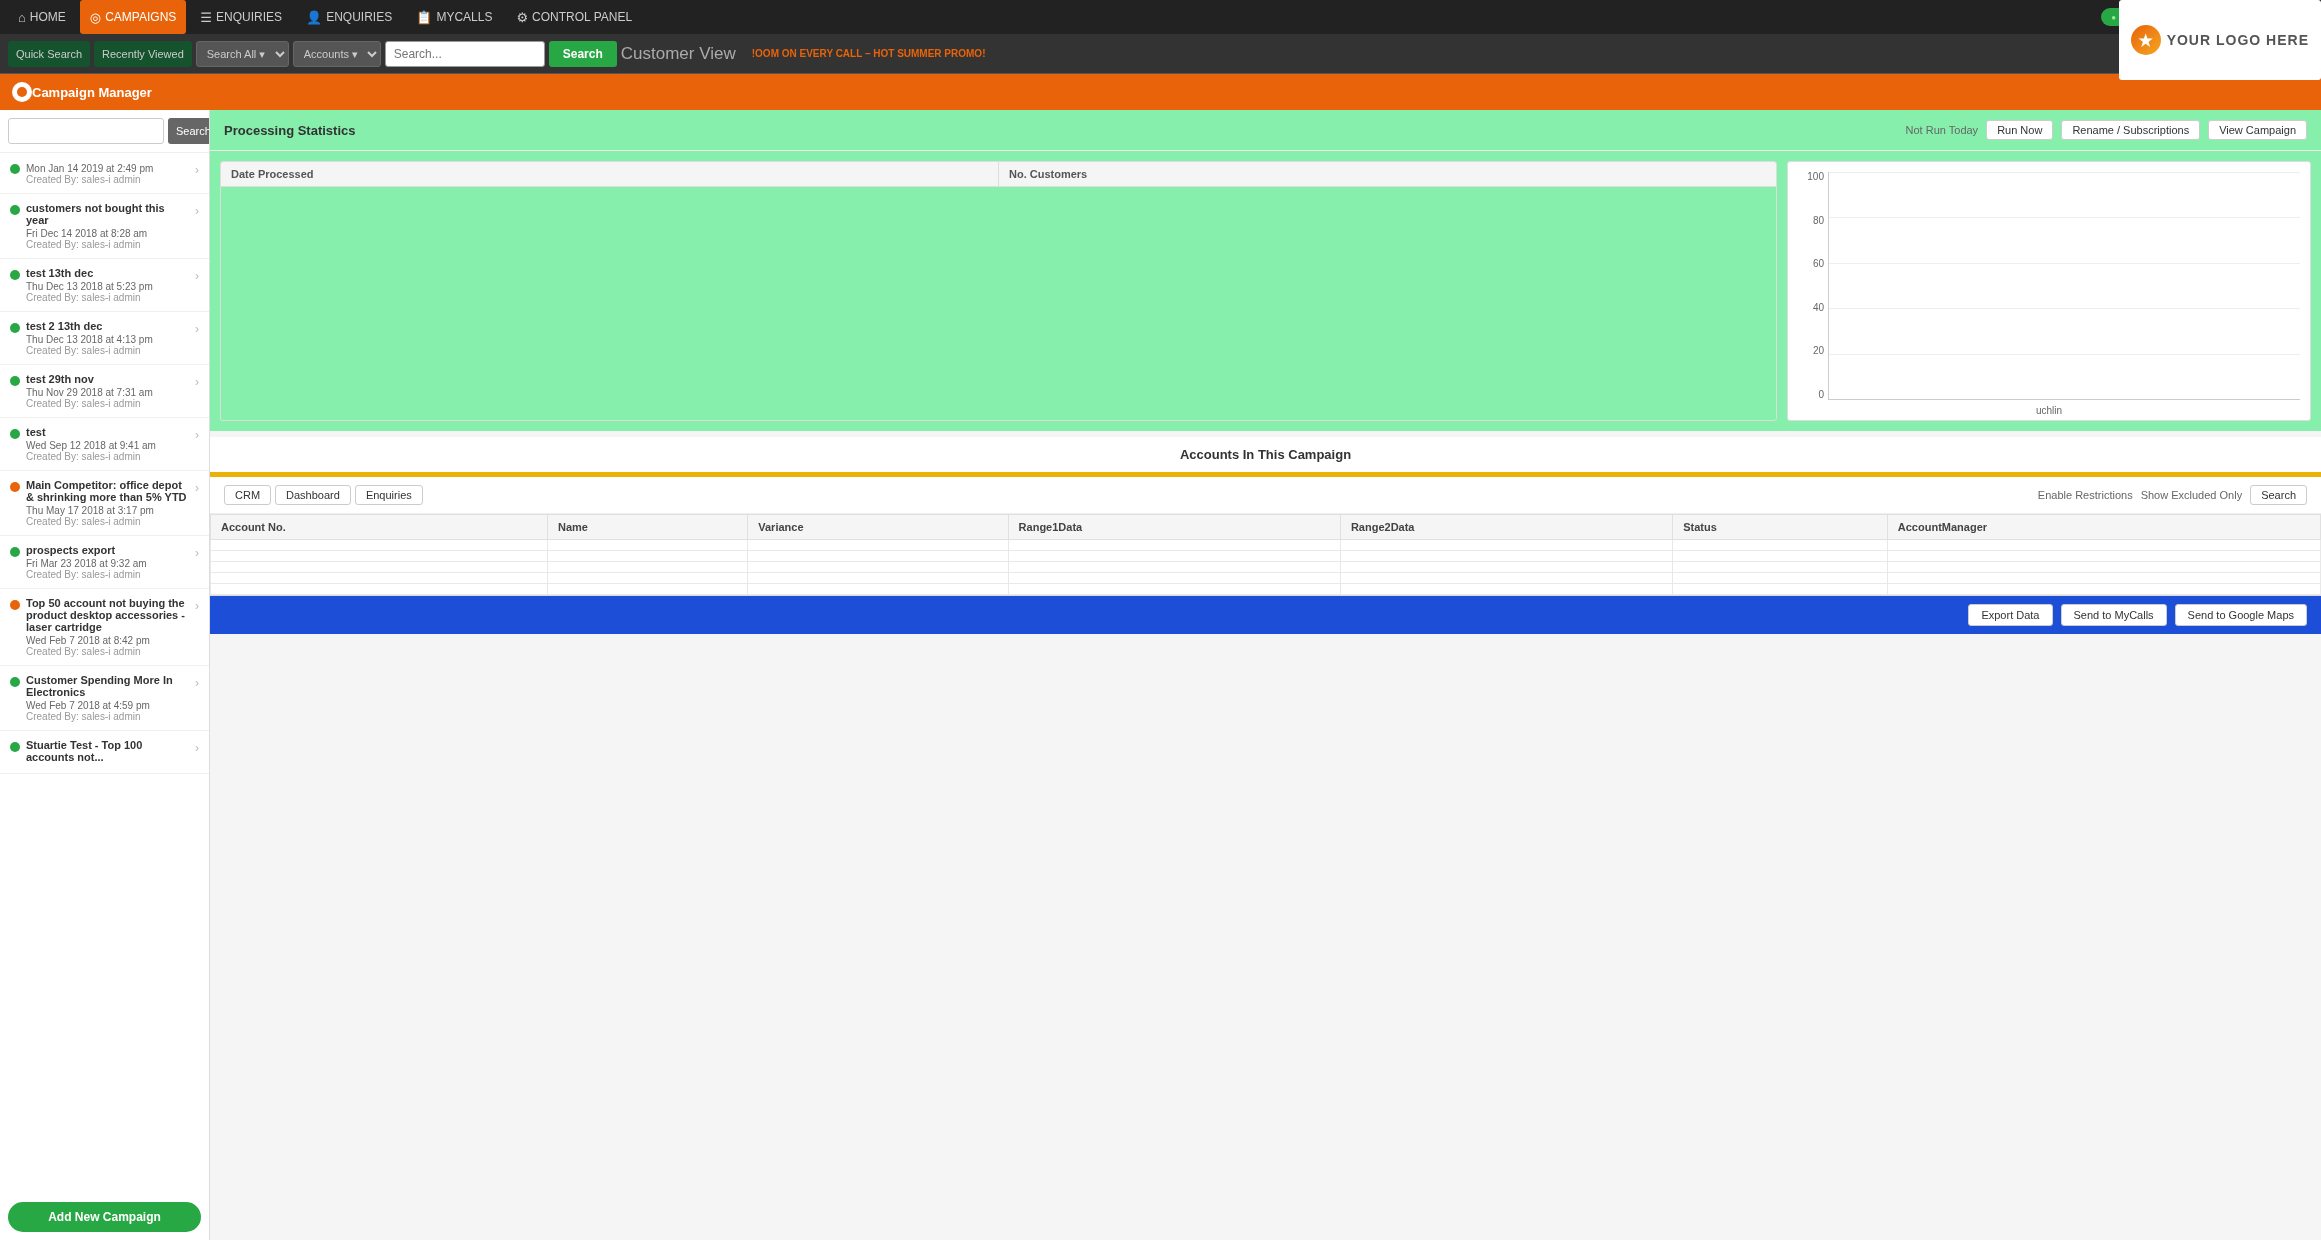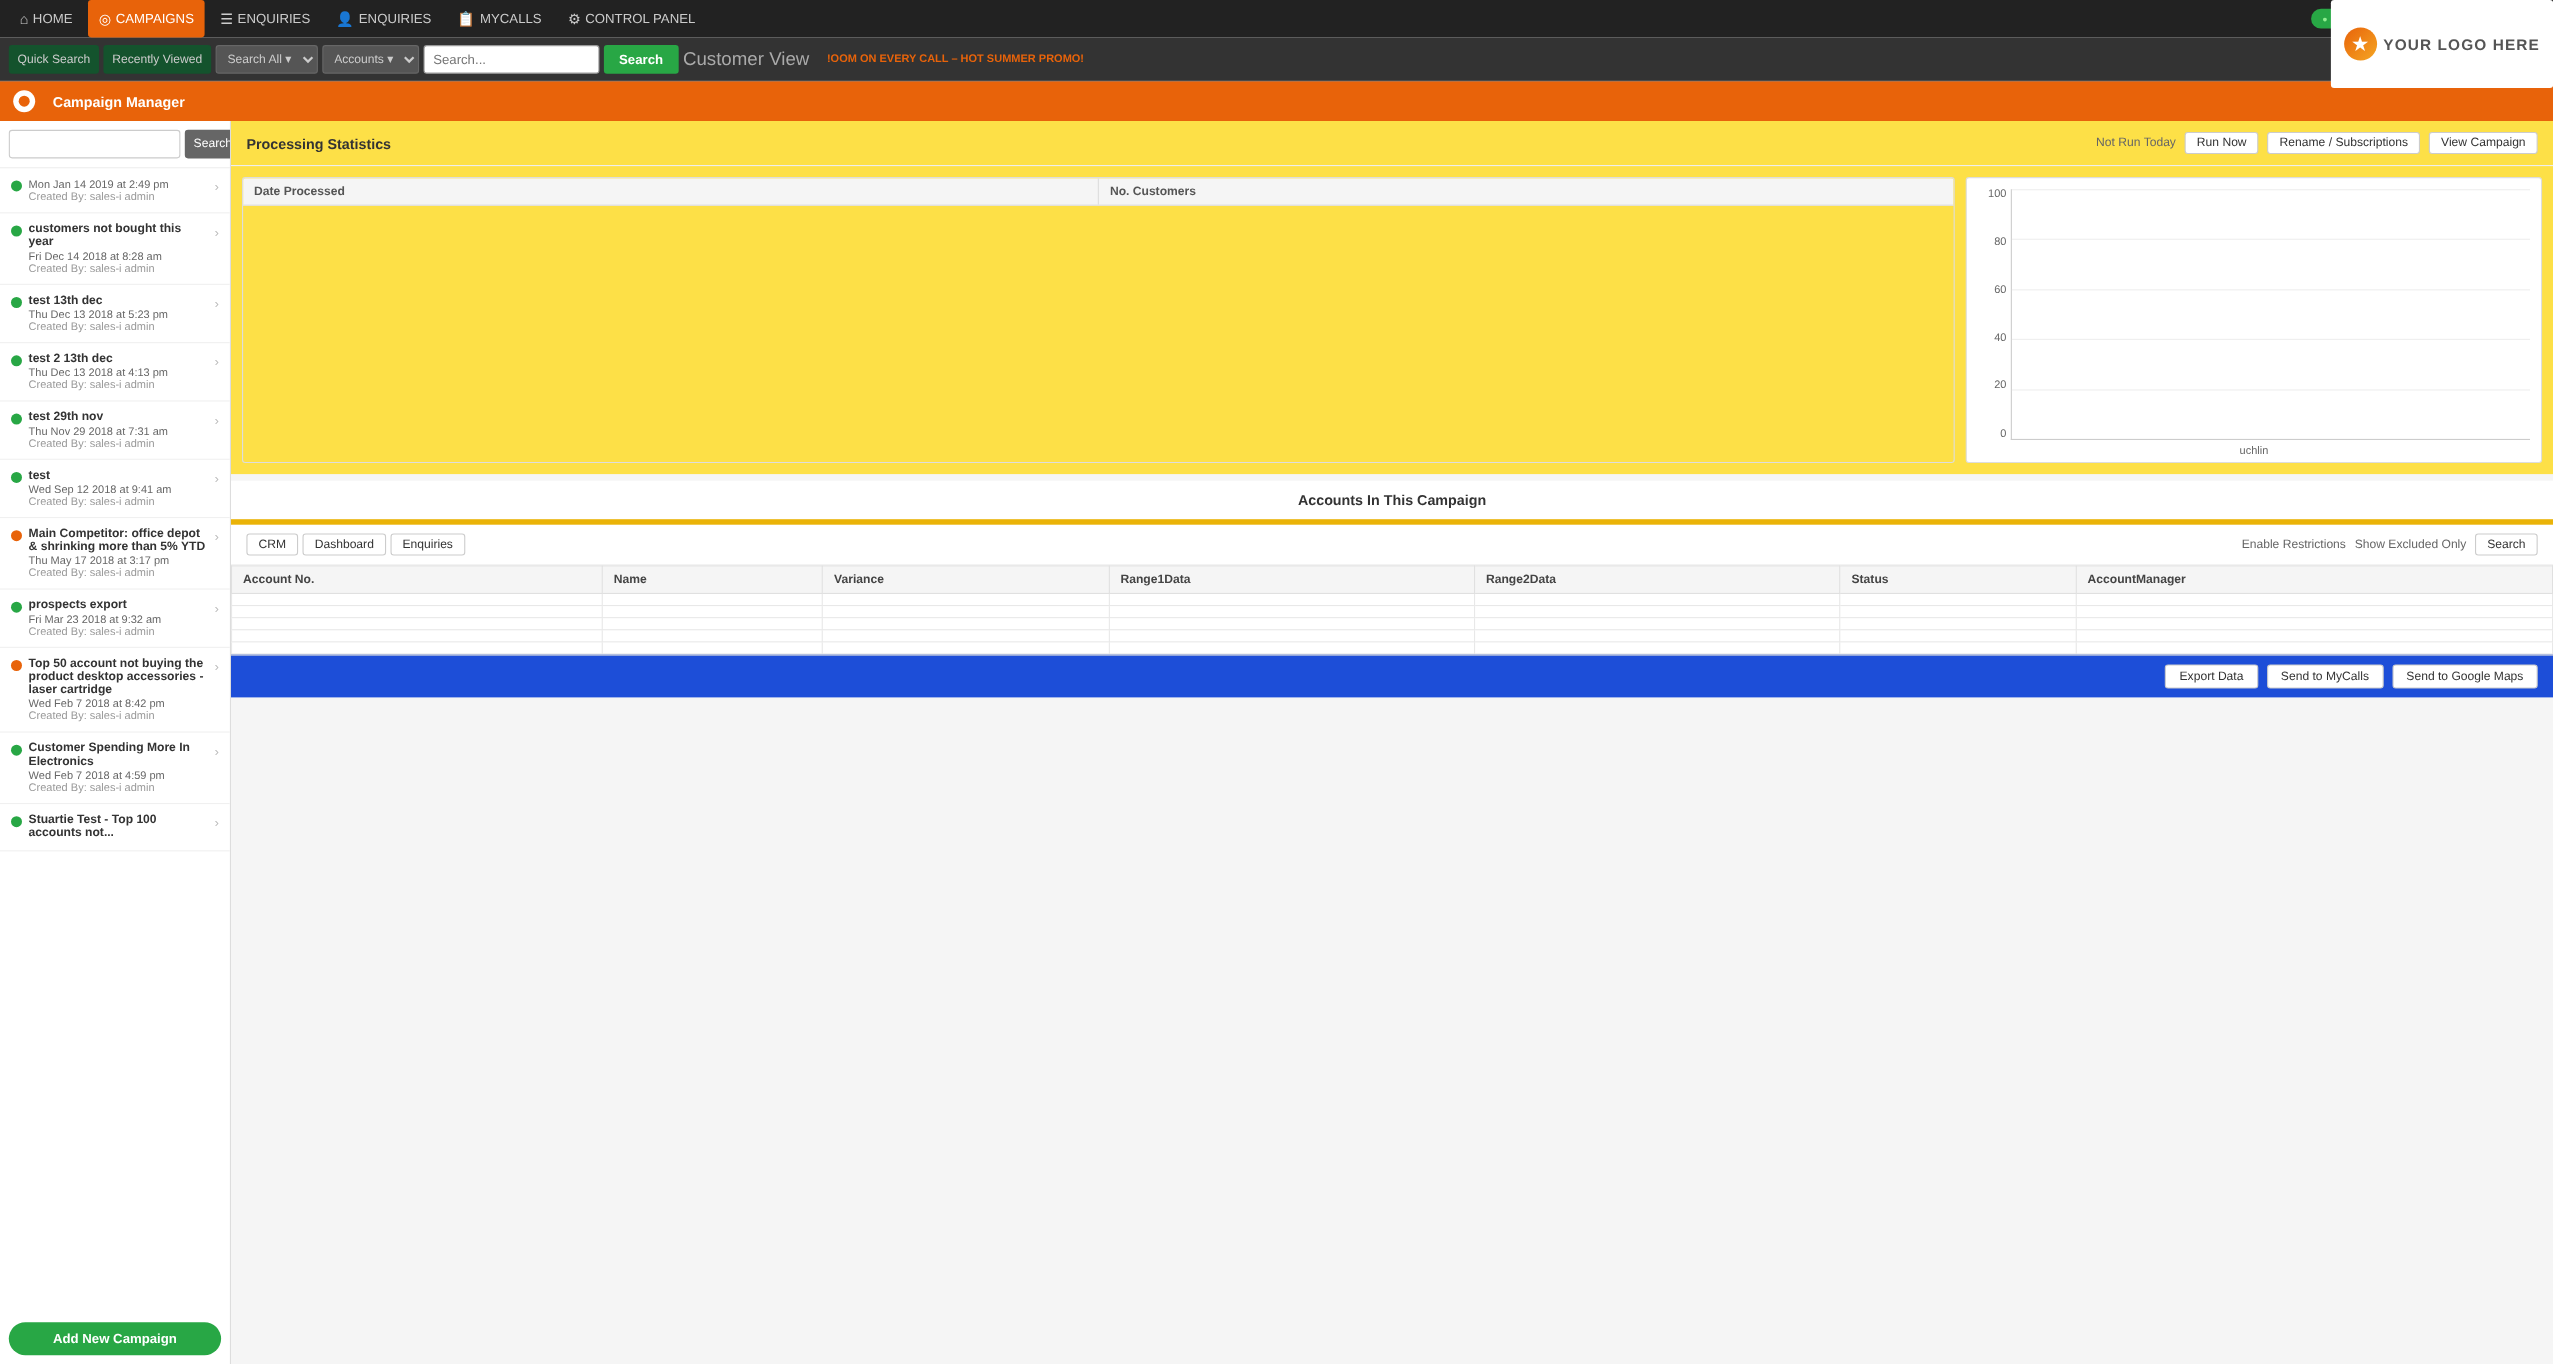--- a/index.html
+++ b/index.html
@@ -150,21 +150,21 @@
 
     
     .campaign-header {
       background: #e8630a;
       color: #fff;
       padding: 8px 12px;
       font-size: 13px;
       font-weight: bold;
       display: flex;
       align-items: center;
-      gap: 16px;
+      gap: 0;
       height: 36px;
     }
     .campaign-header-icon {
       width: 20px;
       height: 20px;
       background: #fff;
       border-radius: 50%;
       display: flex;
       align-items: center;
       justify-content: center;
@@ -260,21 +260,21 @@
     
     .content-area {
       flex: 1;
       overflow-y: auto;
       background: #f5f5f5;
       padding: 0;
     }
 
     
     .stats-section {
-      background: #fde047;
+      background: #86efac;
       margin: 0;
       padding: 0;
     }
     .stats-header {
       display: flex;
       align-items: center;
       justify-content: space-between;
       padding: 10px 14px;
       border-bottom: 1px solid #eee;
     }

